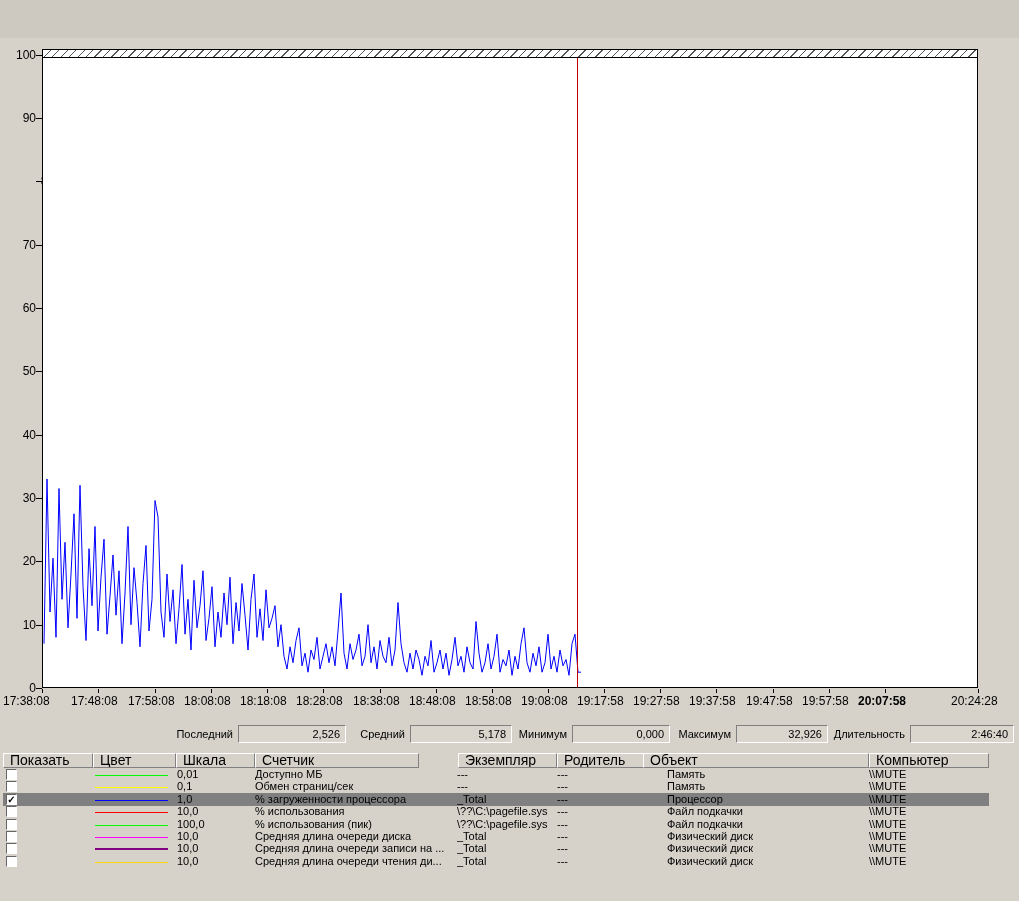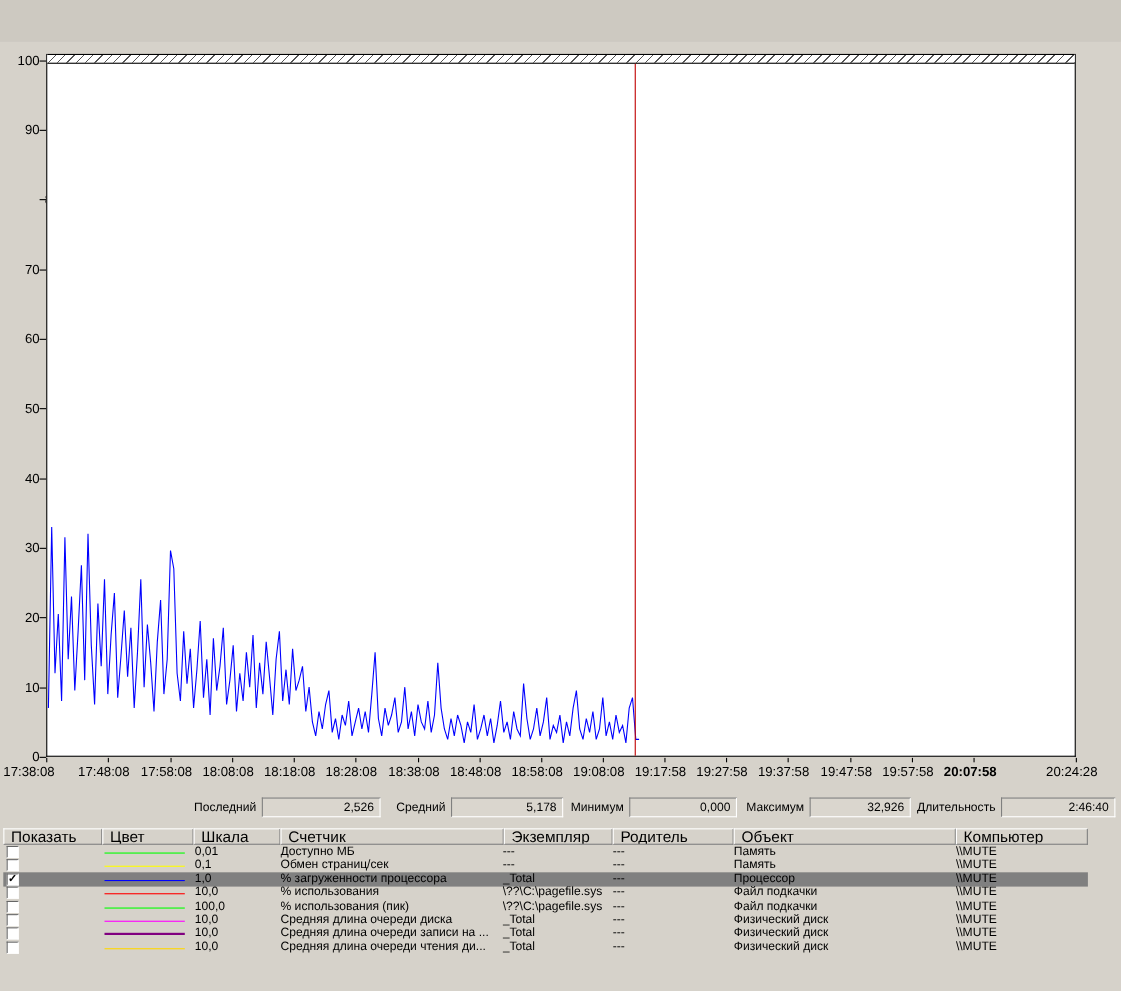--- a/index.html
+++ b/index.html
@@ -136,24 +136,24 @@
   <div class="stat-box" style="left:572px;width:98px;">0,000</div>
   <div class="stat-label" style="left:654px;width:77px;">Максимум</div>
   <div class="stat-box" style="left:736px;width:92px;">32,926</div>
   <div class="stat-label" style="left:828px;width:77px;">Длительность</div>
   <div class="stat-box" style="left:910px;width:104px;">2:46:40</div>
 
   <div id="legend-table">
       <div class="hdr-cell" style="left: 3px; width: 90px;">Показать</div>
       <div class="hdr-cell" style="left: 93px; width: 83px;">Цвет</div>
       <div class="hdr-cell" style="left: 176px; width: 79px;">Шкала</div>
-      <div class="hdr-cell" style="left: 255px; width: 203px;">Счетчик</div>
+      <div class="hdr-cell" style="left: 255px; width: 164px;">Счетчик</div>
       <div class="hdr-cell" style="left: 458px; width: 99px;">Экземпляр</div>
       <div class="hdr-cell" style="left: 557px; width: 110px;">Родитель</div>
-      <div class="hdr-cell" style="left: 667px; width: 202px;">Объект</div>
+      <div class="hdr-cell" style="left: 643px; width: 226px;">Объект</div>
       <div class="hdr-cell" style="left: 869px; width: 120px;">Компьютер</div>
       <div class="t-row" style="top: 768px;">
         <div class="cbox"></div>
         <div class="swatch" style="height: 1px; top: 7px; background: rgb(0, 255, 0);"></div>
         <div class="t-cell" style="left: 174px; width: 75px;">0,01</div>
         <div class="t-cell" style="left: 252px; width: 200px;">Доступно МБ</div>
         <div class="t-cell" style="left: 454px; width: 97px;">---</div>
         <div class="t-cell" style="left: 554px; width: 107px;">---</div>
         <div class="t-cell" style="left: 664px; width: 199px;">Память</div>
         <div class="t-cell" style="left: 866px; width: 117px;">\\MUTE</div>

